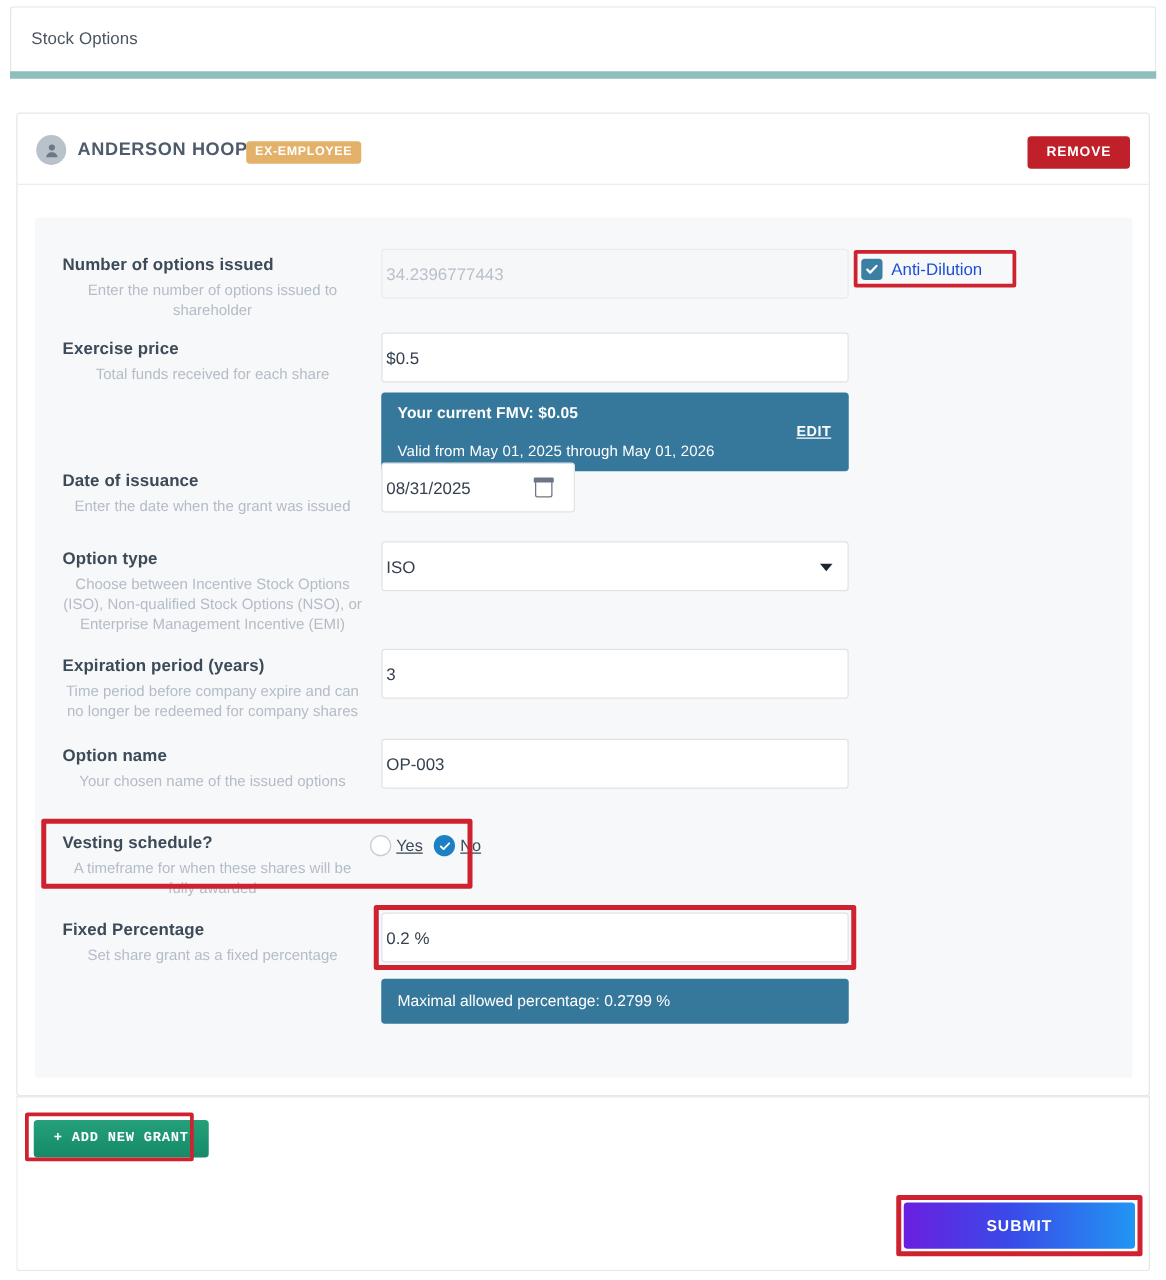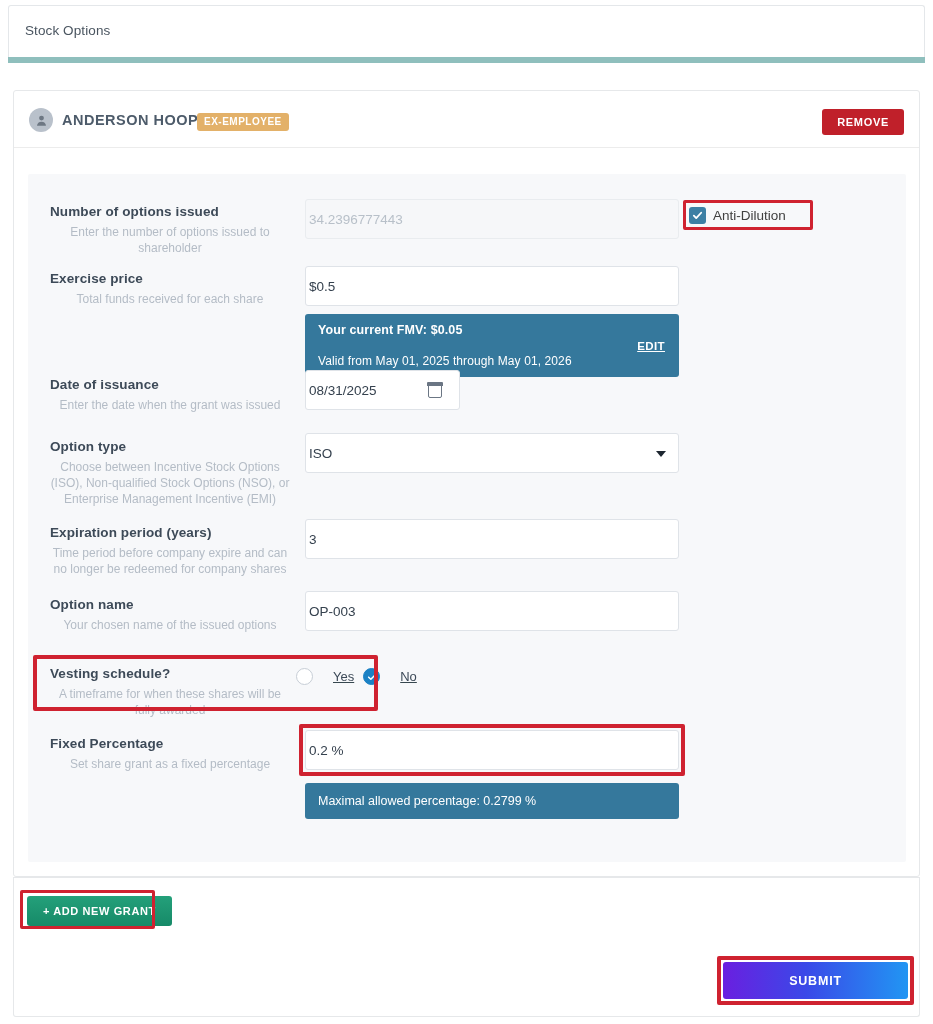--- a/index.html
+++ b/index.html
@@ -178,21 +178,21 @@
     position: absolute;
     display: flex; align-items: center; gap: 7px;
     cursor: pointer;
   }
   .chk-box {
     width: 17px; height: 17px;
     background: #3c7fa4;
     border-radius: 3px;
     display: flex; align-items: center; justify-content: center;
   }
-  .chk-label { font-size: 13.5px; color: #404040; }
+  .chk-label { font-size: 13.5px; color: #1d4ed8; }
 
   
   .date-ico {
     position: absolute;
     width: 14px; height: 15px;
     border: 1.6px solid #6b7684;
     border-radius: 2px;
   }
   .date-ico:before {
     content: "";
@@ -210,21 +210,21 @@
     border-left: 5px solid transparent;
     border-right: 5px solid transparent;
     border-top: 6px solid #1d2630;
   }
 
   
   .radio-group {
     position: absolute;
     display: flex; align-items: center; gap: 9px;
   }
-  .radio-item { display: flex; align-items: center; gap: 20px; cursor: pointer; text-decoration: underline; }
+  .radio-item { display: flex; align-items: center; gap: 4px; cursor: pointer; text-decoration: underline; }
   .radio-dot {
     width: 17px; height: 17px;
     border-radius: 50%;
     border: 1.6px solid #c7ced6;
     background: #ffffff;
     display: flex; align-items: center; justify-content: center;
   }
   .radio-dot.on { background: #1b81c4; border-color: #1b81c4; }
   .radio-lbl { font-size: 13px; color: #3d4a58; }
 
@@ -243,21 +243,21 @@
     left: 27px; top: 896px;
     background: linear-gradient(180deg, #24a07a 0%, #168a68 100%);
     color: #ffffff;
     font-size: 11px;
     font-weight: bold;
     letter-spacing: .6px;
     padding: 9px 16px;
     border: none;
     border-radius: 3px;
     cursor: pointer;
-    font-family: Liberation Sans, sans-serif;
+    font-family: Liberation Mono, monospace;
   }
 
   .submit-btn {
     position: absolute;
     left: 723px; top: 962px;
     width: 185px; height: 37px;
     background: linear-gradient(90deg, #6a1fe0 0%, #3a49e8 45%, #2196f3 100%);
     color: #ffffff;
     font-size: 12.5px;
     font-weight: bold;

